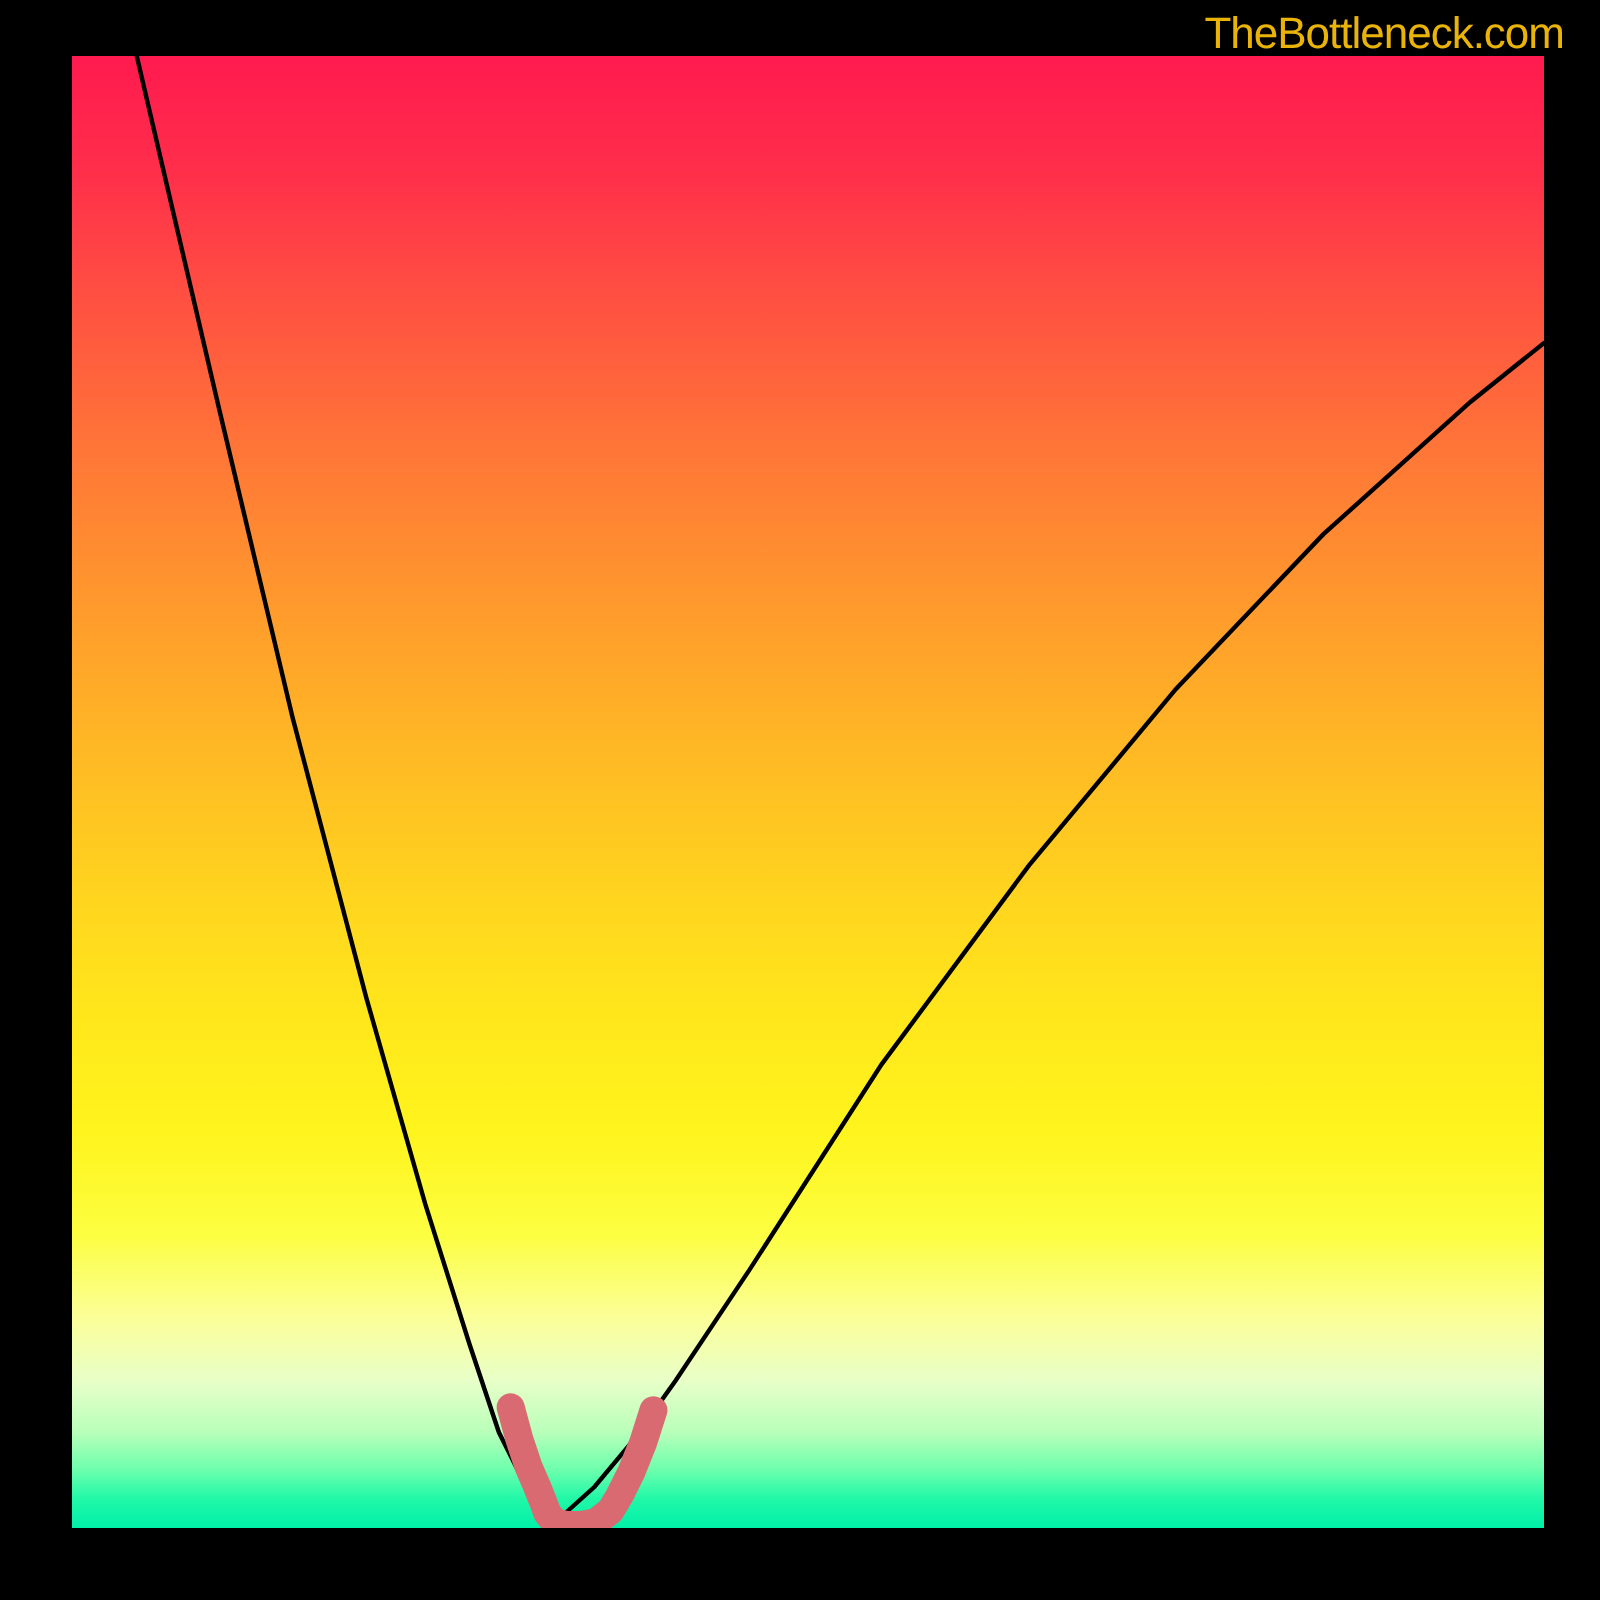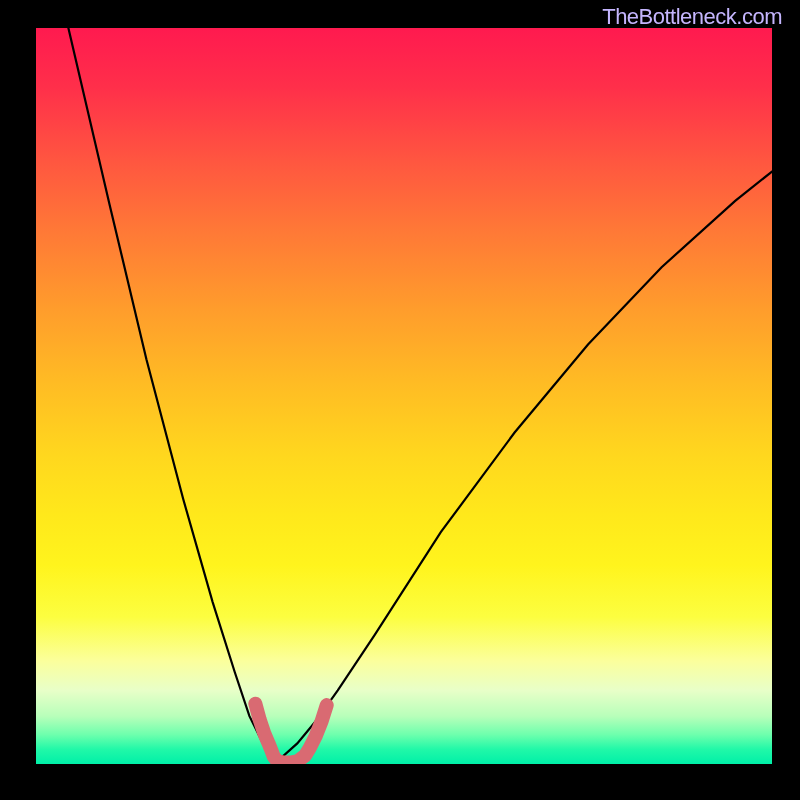--- a/index.html
+++ b/index.html
@@ -7,21 +7,21 @@
     width: 800px;
     height: 800px;
     background: #000;
     position: relative;
     font-family: Arial, sans-serif;
   }
   .watermark {
     position: absolute;
     top: 4px;
     right: 18px;
-    color: #c4b5fd;
+    color: #eab308;
     font-size: 22px;
     font-weight: 500;
     z-index: 10;
     letter-spacing: -0.5px;
   }
   .plot-area {
     position: absolute;
     left: 36px;
     top: 28px;
     width: 736px;

